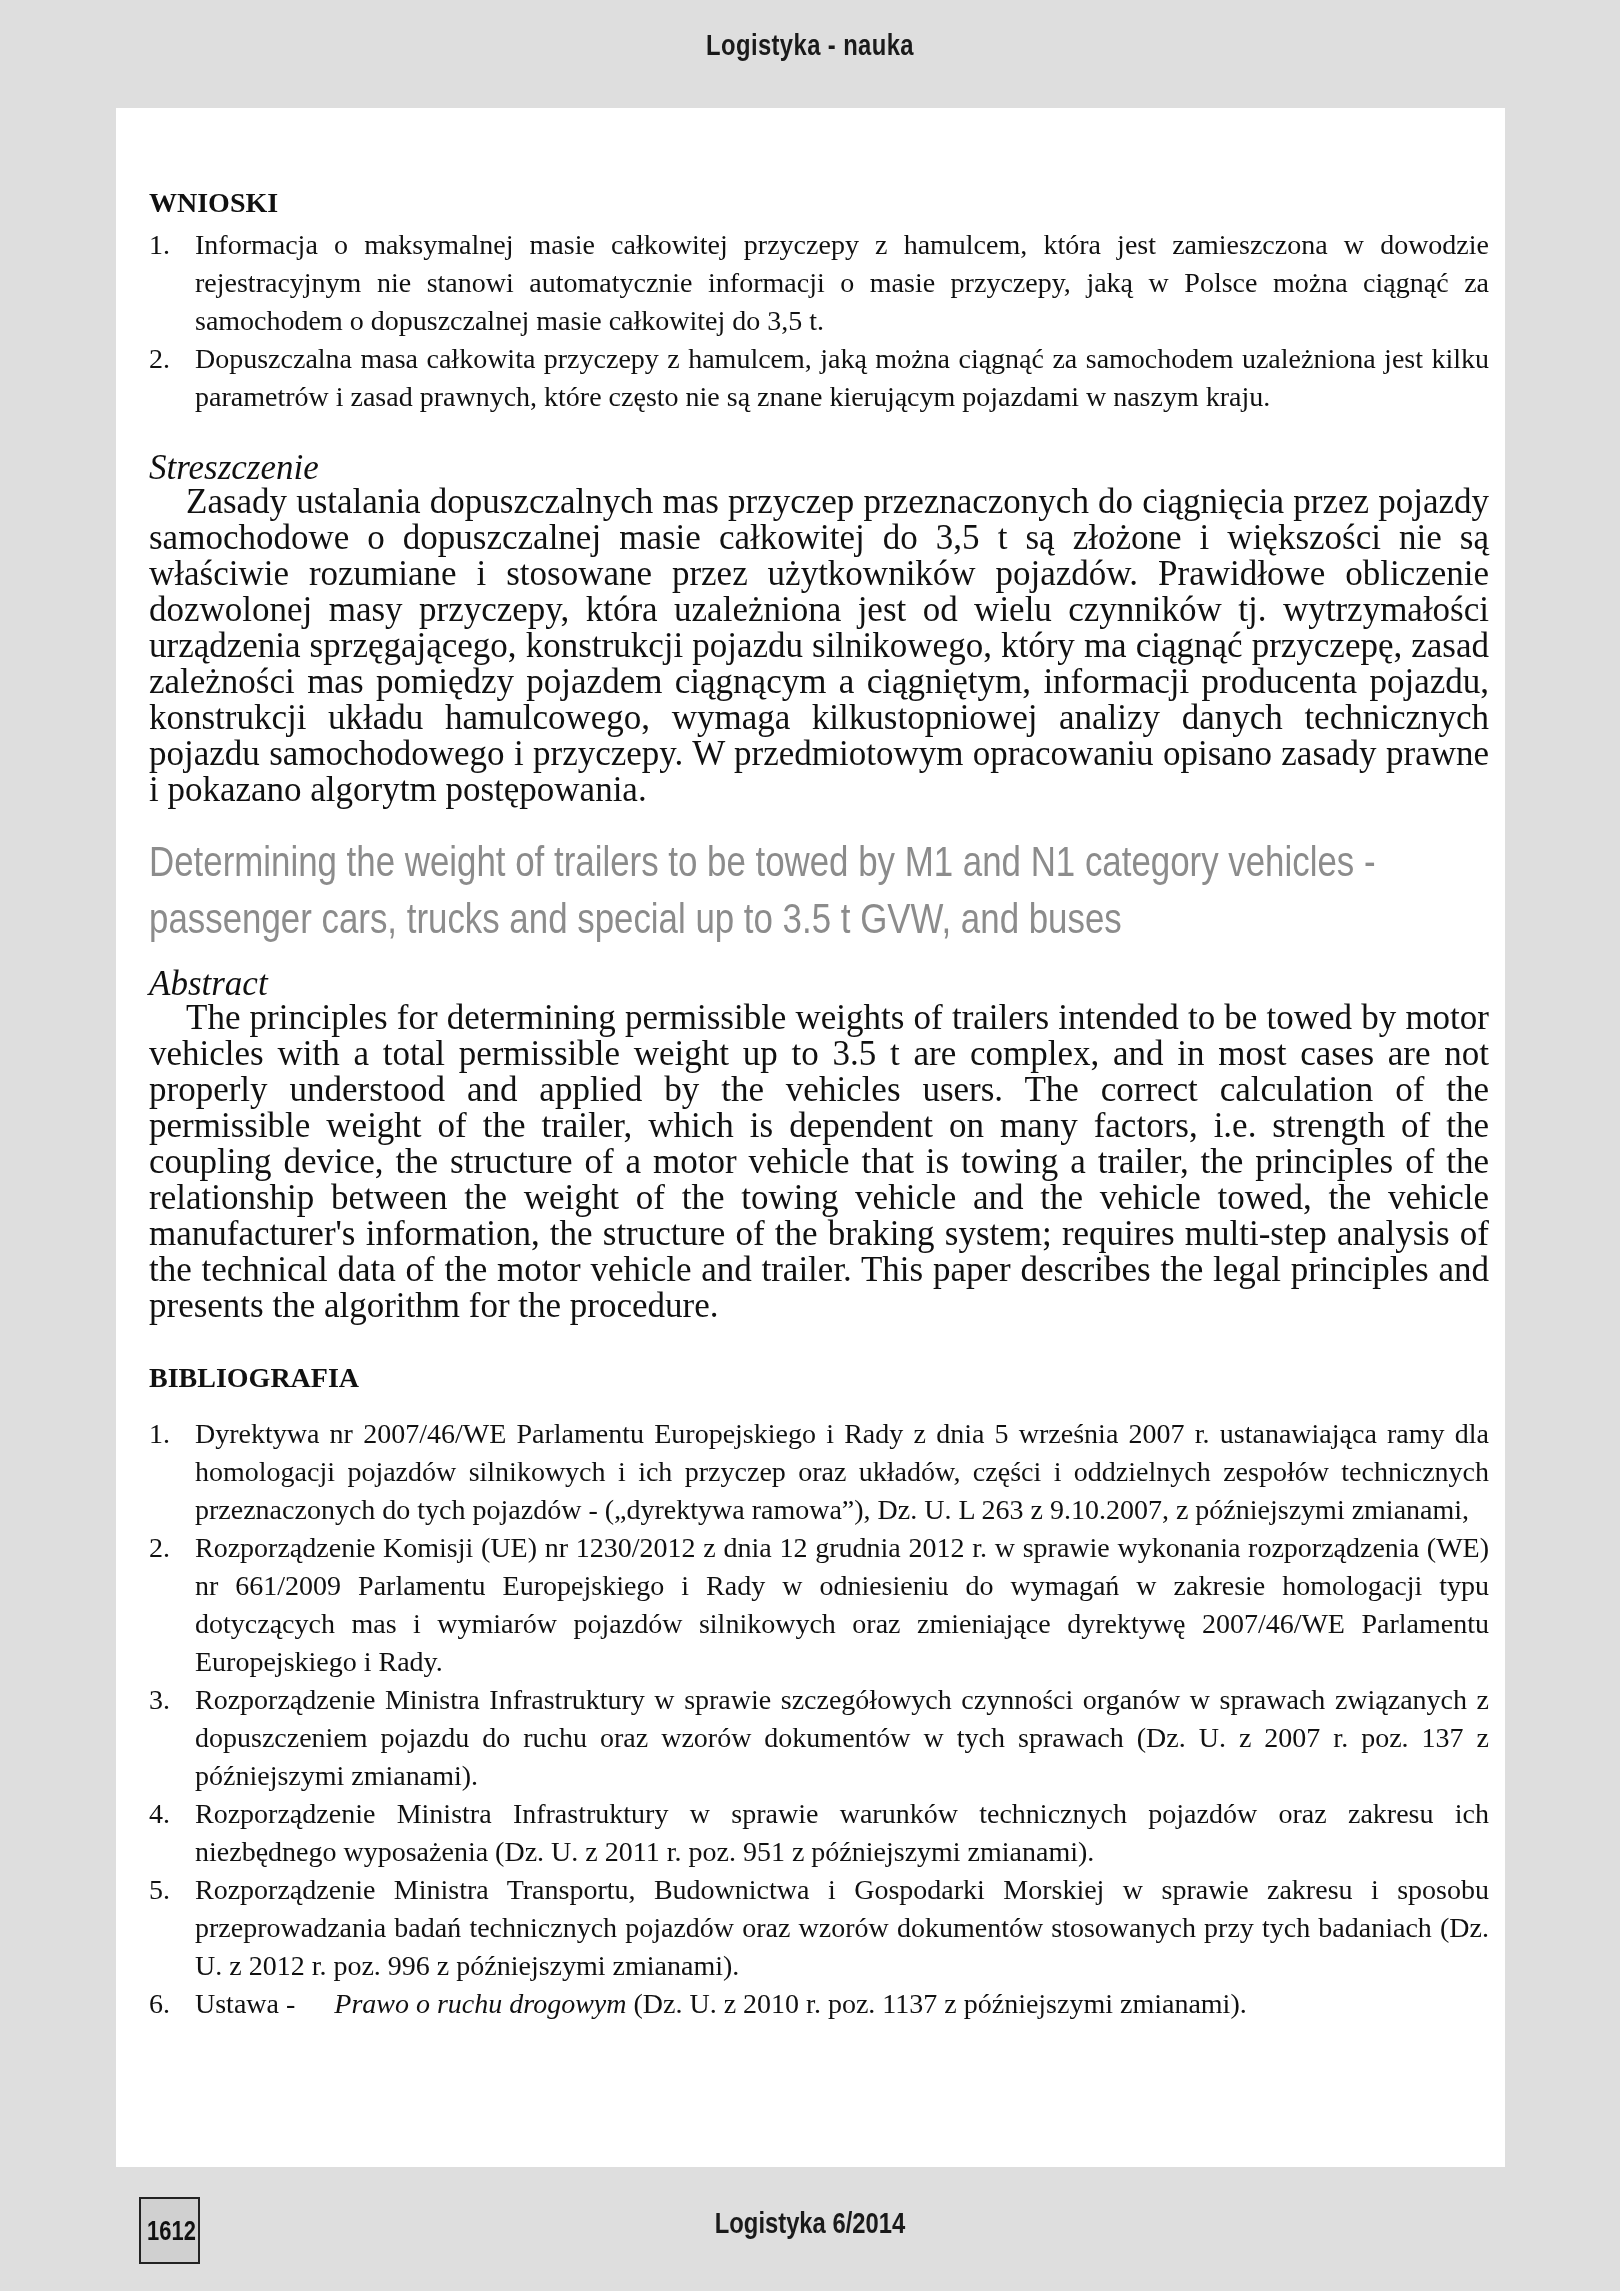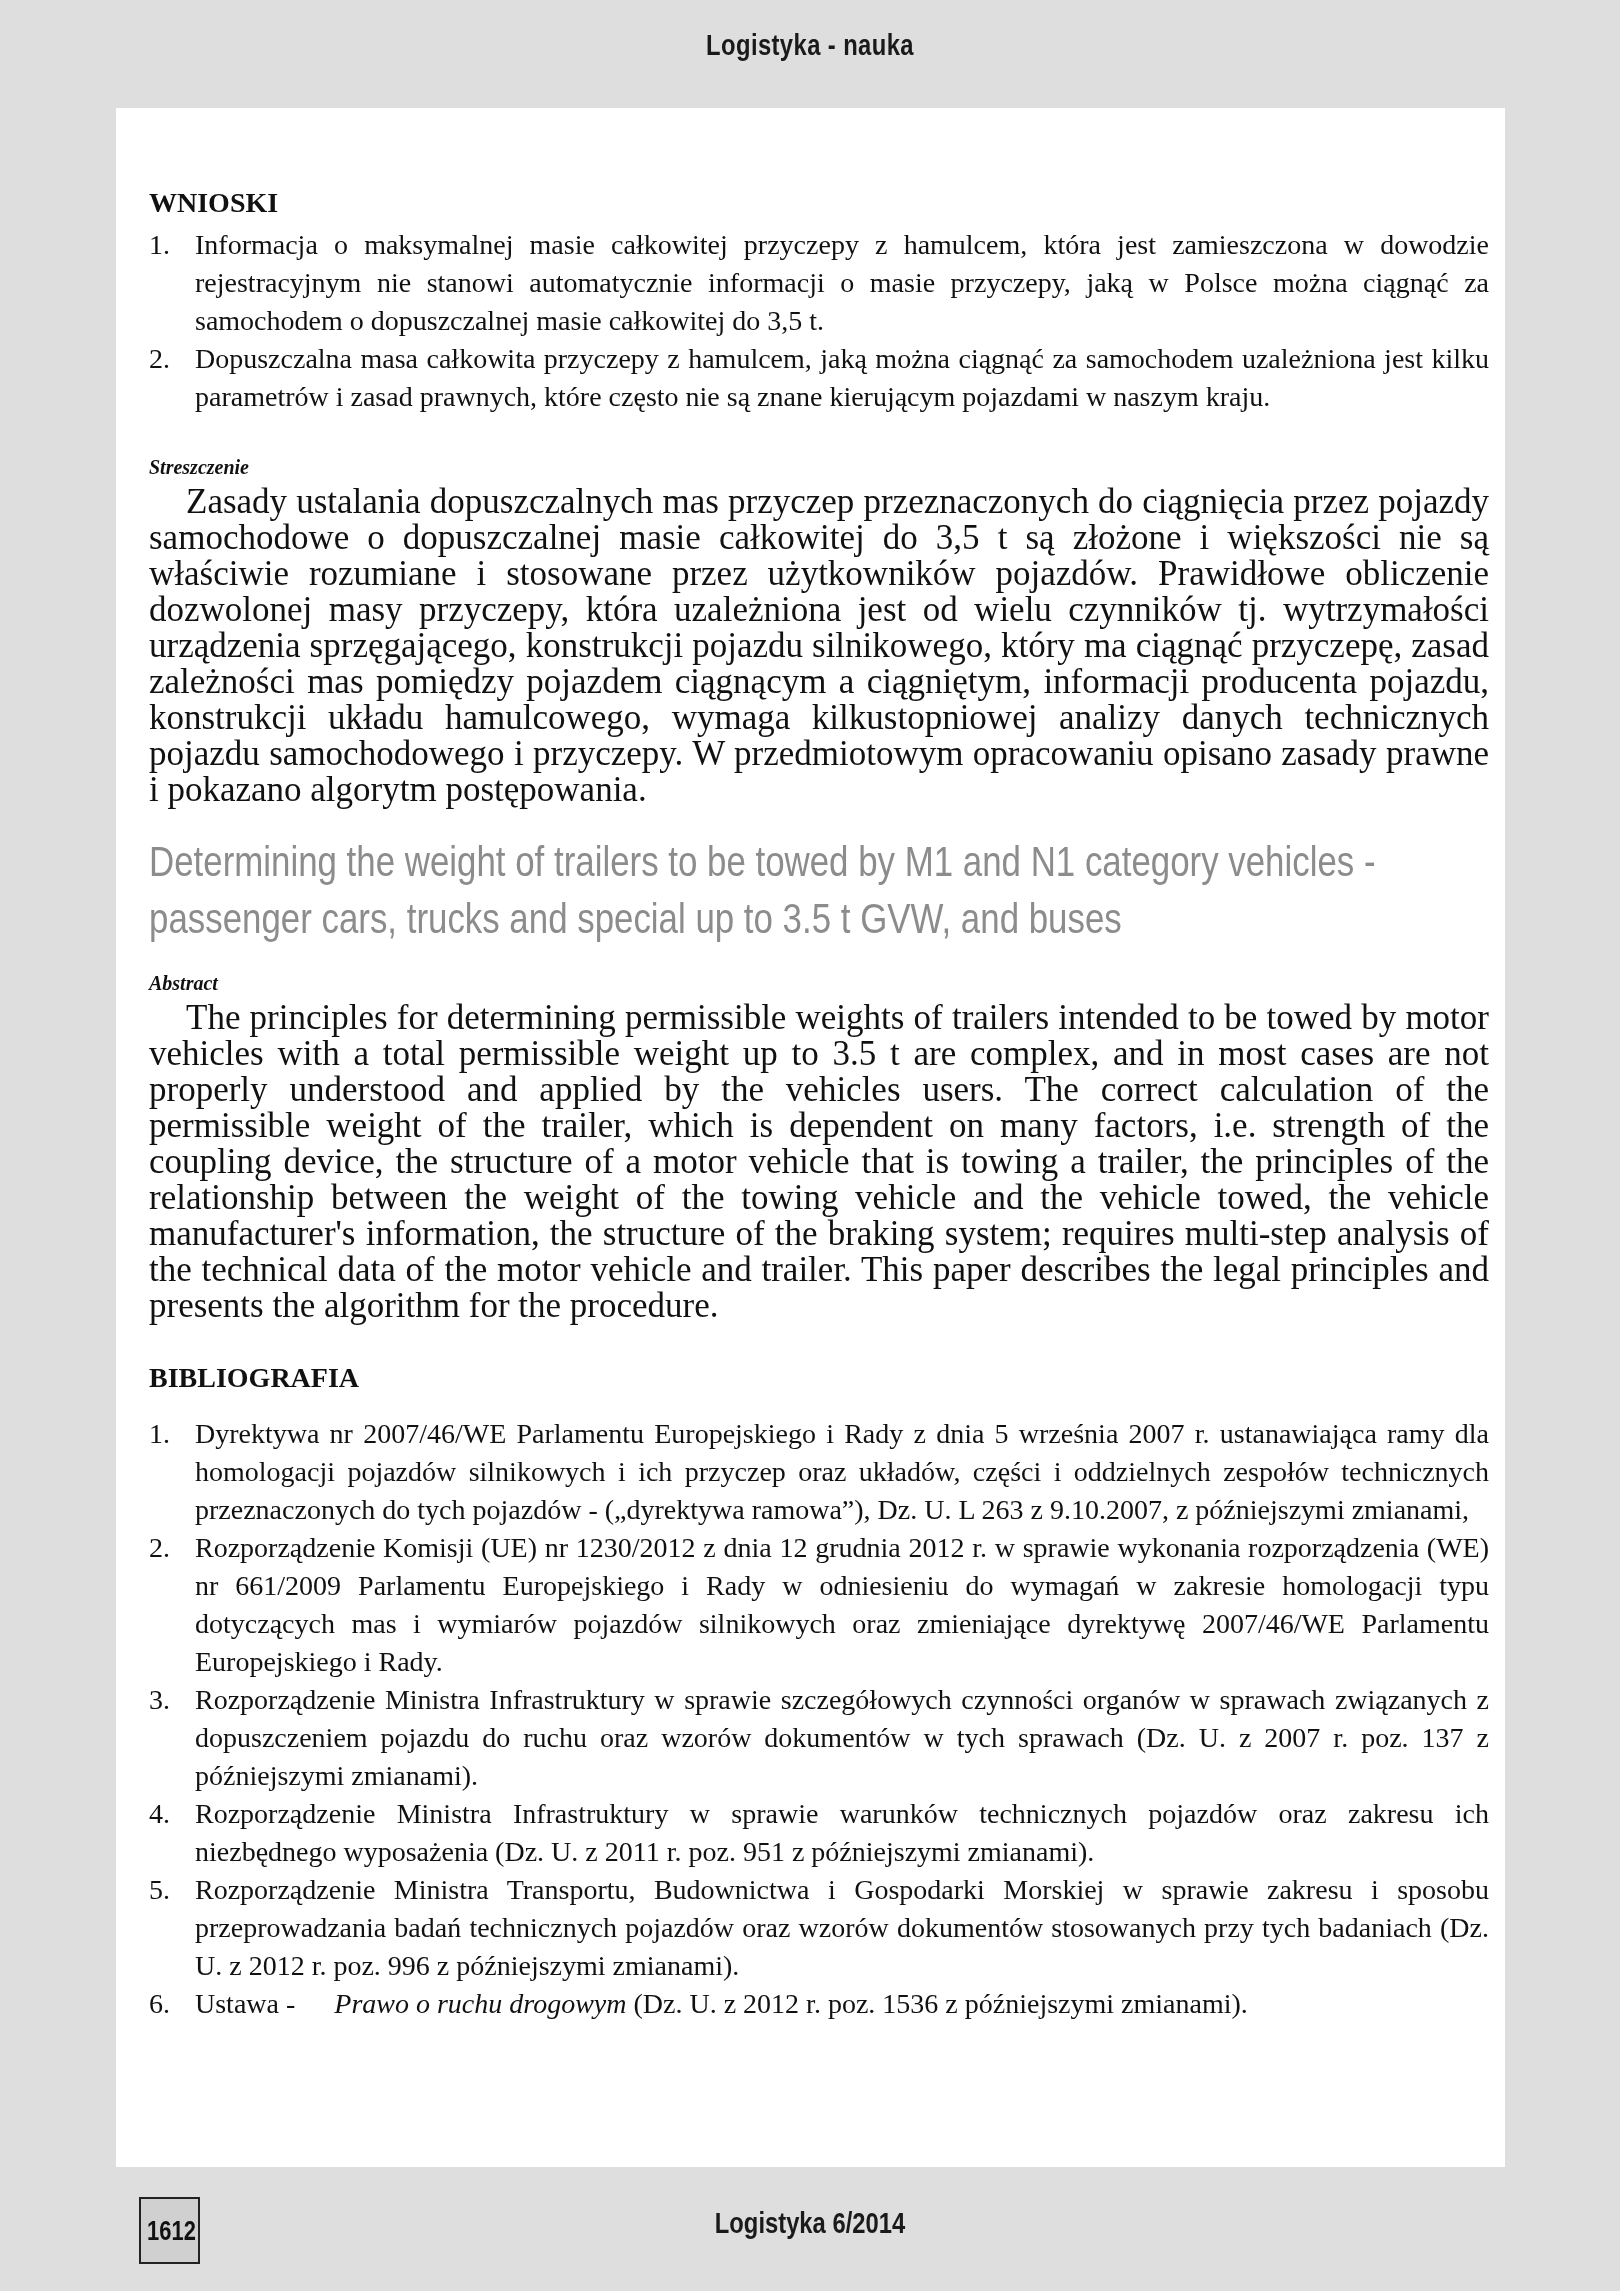--- a/index.html
+++ b/index.html
@@ -13,21 +13,21 @@
     letter-spacing: 0.5px; transform: scaleX(0.82);
   }
   .page {
     position: absolute; left: 116px; top: 108px; width: 1389px; height: 2059px; background: #fff;
   }
   .content { position: absolute; left: 33px; top: 76px; width: 1340px; font-size: 28px; line-height: 38px; }
   .section-heading { font-weight: bold; font-size: 28px; margin: 0 0 3.9px 0; }
   ol.num { margin: 0; padding: 0; list-style: none; }
   ol.num li { position: relative; padding-left: 46px; text-align: justify; }
   ol.num li .n { position: absolute; left: 0; top: 0; }
-  .abs-heading { font-weight: bold; font-style: italic; font-size: 20px; line-height: 33px; }
+  .abs-heading { font-weight: normal; font-style: italic; font-size: 35px; line-height: 33px; }
   .abs-body { font-size: 35px; line-height: 36px; text-align: justify; text-indent: 37px; }
   .en-title {
     font-family: "Liberation Sans", sans-serif; color: #8c8c8c; font-size: 42px; line-height: 57px;
     transform: scaleX(0.83); transform-origin: left top; width: 1617px; margin: 25.5px 0 19.6px 0;
   }
   .gap-m { height: 35px; }
   .footer-box {
     position: absolute; left: 139px; top: 2197px; width: 57px; height: 63px;
     background: #d0d0d0; border: 2px solid #222; text-align: right;
     font-family: "Liberation Sans", sans-serif; font-weight: bold; font-size: 27.4px; line-height: 63px;
@@ -96,21 +96,21 @@
         <li>
           <span class="n">4.</span>
           <span>Rozporządzenie Ministra Infrastruktury w sprawie warunków technicznych pojazdów oraz zakresu ich niezbędnego wyposażenia (Dz. U. z 2011 r. poz. 951 z późniejszymi zmianami).</span>
         </li>
         <li>
           <span class="n">5.</span>
           <span>Rozporządzenie Ministra Transportu, Budownictwa i Gospodarki Morskiej w sprawie zakresu i sposobu przeprowadzania badań technicznych pojazdów oraz wzorów dokumentów stosowanych przy tych badaniach (Dz. U. z 2012 r. poz. 996 z późniejszymi zmianami).</span>
         </li>
         <li>
           <span class="n">6.</span>
-          <span>Ustawa - </span><i class="t">Prawo o ruchu drogowym</i><span> (Dz. U. z 2012 r. poz. 1536 z późniejszymi zmianami).</span>
+          <span>Ustawa - </span><i class="t">Prawo o ruchu drogowym</i><span> (Dz. U. z 2010 r. poz. 1137 z późniejszymi zmianami).</span>
         </li>
       </ol>
     </section>
 
   </div>
 </div>
 
 <div class="footer-box">
   <span>1612</span>
 </div>

